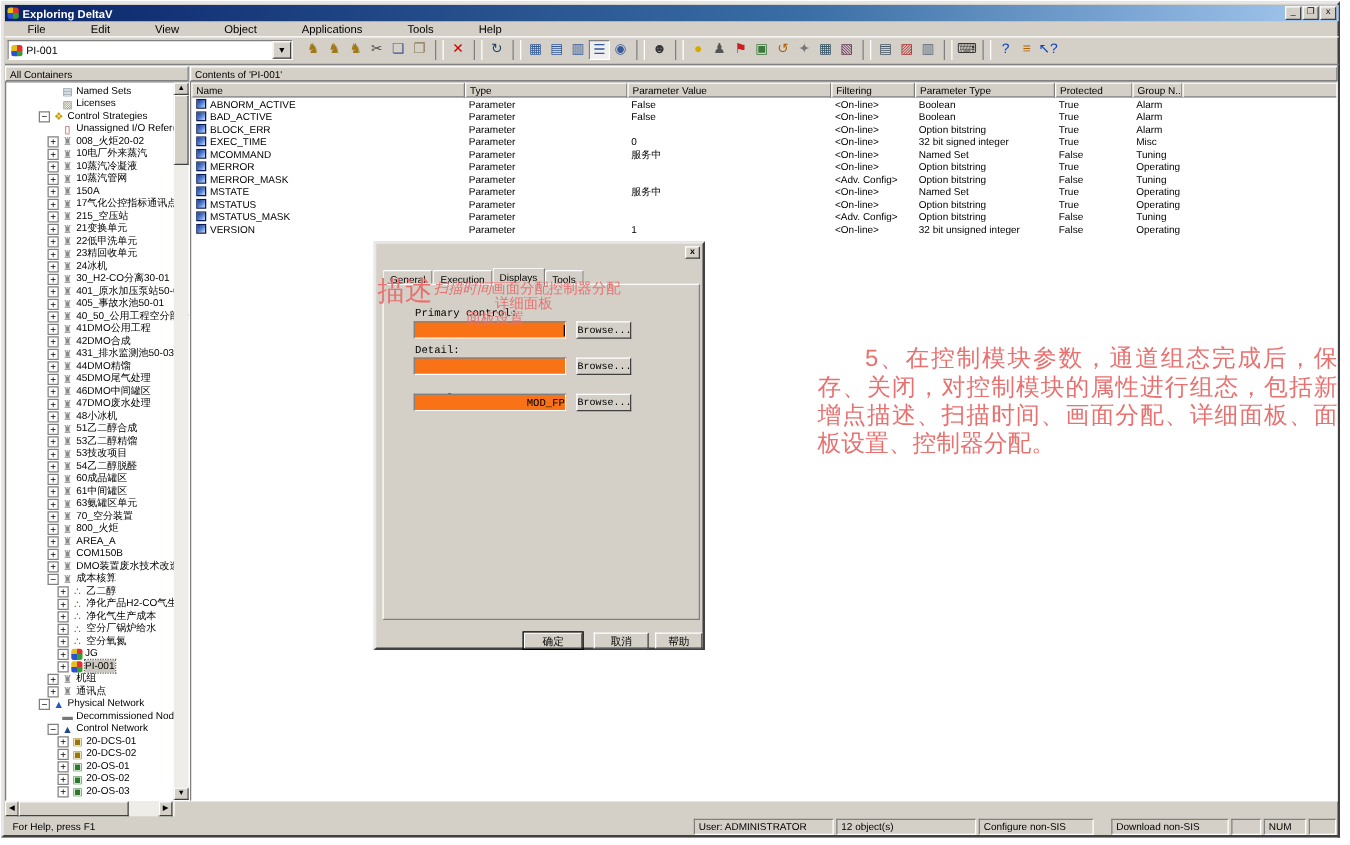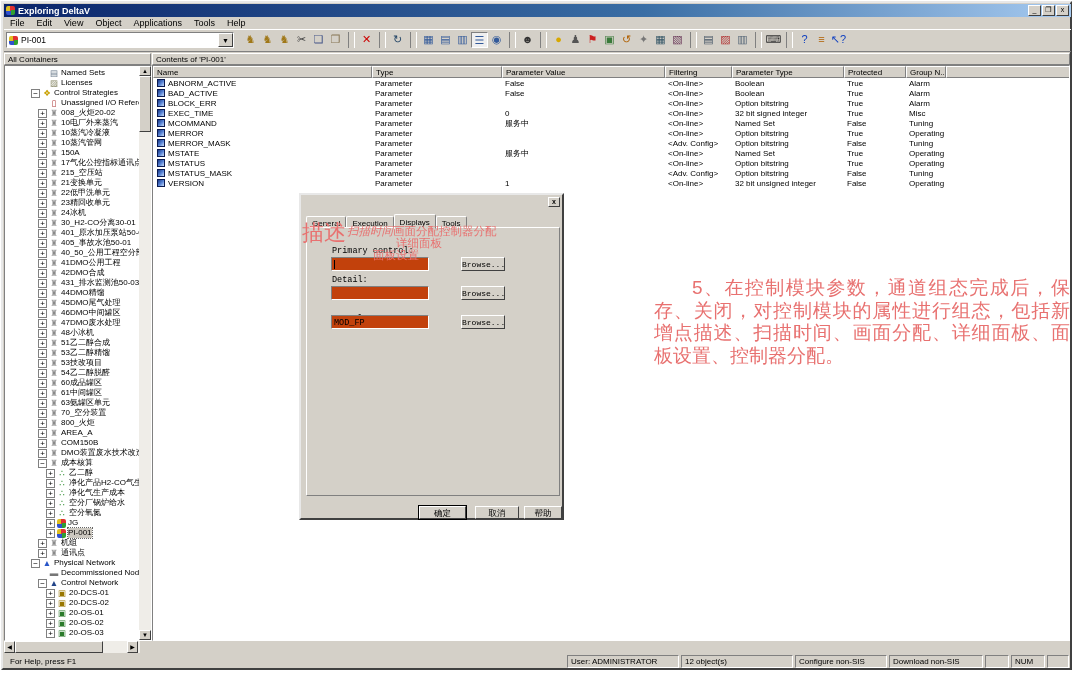--- a/index.html
+++ b/index.html
@@ -11,21 +11,21 @@
   .titlebar{position:absolute;left:1px;top:1px;width:1067px;height:13px;
     background:linear-gradient(90deg,#0a246a,#3a6ea5 60%,#a6caf0);display:flex;align-items:center;padding:0 2px;}
   .titlebar .ttl{color:#fff;font-size:9px;font-weight:bold;margin-left:3px;white-space:nowrap;}
   .tbtns{position:absolute;right:2px;top:1px;display:flex;gap:1px;}
   .tbtn{width:13px;height:11px;background:#d4d0c8;border:1px solid;border-color:#fff #404040 #404040 #fff;
     font-size:7px;line-height:8px;text-align:center;color:#000;}
   .app-icon{width:9px;height:9px;background:conic-gradient(#e03030 0 25%,#30a030 0 50%,#3050d0 0 75%,#e0c020 0);
     border-radius:2px;}
   
   .menubar{position:absolute;left:1px;top:14px;width:1067px;height:12px;display:flex;align-items:center;gap:0;}
-  .menu-item{font-size:9px;padding:0 6px;color:#000;}
+  .menu-item{font-size:9px;padding:0 18px;color:#000;}
   
   .toolbar{position:absolute;left:1px;top:26px;width:1067px;height:23px;display:flex;align-items:center;
     border-bottom:1px solid #808080;box-shadow:0 1px 0 #fff inset;}
   .combo{position:relative;width:228px;height:16px;margin-left:2px;background:#fff;
     border:1px solid;border-color:#808080 #fff #fff #808080;display:flex;align-items:center;padding-left:2px;}
   .combo .val{font-size:8.5px;margin-left:3px;}
   .combo .drop{position:absolute;right:0;top:0;width:15px;height:14px;background:#d4d0c8;
     border:1px solid;border-color:#fff #404040 #404040 #fff;font-size:7px;text-align:center;line-height:13px;}
   .ic-module{width:9px;height:9px;background:conic-gradient(#e03030 0 25%,#30a030 0 50%,#3050d0 0 75%,#e0c020 0);
     border-radius:2px;display:inline-block;flex:0 0 auto;}
@@ -78,23 +78,23 @@
   .dclose{position:absolute;right:2px;top:1.5px;width:12px;height:10px;background:#d4d0c8;
     border:1px solid;border-color:#fff #404040 #404040 #fff;font-size:7px;font-weight:bold;
     line-height:8px;text-align:center;color:#000;}
   .dtabs{position:absolute;left:5px;top:19px;display:flex;align-items:flex-end;}
   .dtab{height:13px;background:#d4d0c8;border:1px solid;border-color:#fff #808080 #d4d0c8 #fff;
     border-radius:2px 2px 0 0;font-size:8px;padding:2px 5px 0 5px;position:relative;}
   .dtab.active{height:15px;z-index:2;padding-top:3px;font-weight:normal;}
   .dpage{position:absolute;left:5px;top:32px;width:254px;height:269px;background:#d4d0c8;
     border:1px solid;border-color:#fff #808080 #808080 #fff;}
   .dlabel{position:absolute;font-size:8.5px;font-family:"Liberation Mono","DejaVu Sans Mono",monospace;color:#000;white-space:nowrap;}
-  .dinput{position:absolute;height:14px;width:98px;background:#c2410c;border:1px solid;
+  .dinput{position:absolute;height:14px;width:122px;background:#f97316;border:1px solid;
     border-color:#808080 #fff #fff #808080;font-size:8.5px;font-family:"Liberation Mono","DejaVu Sans Mono",monospace;
-    padding:2px 0 0 2px;}
+    padding:2px 0 0 2px;text-align:right;}
   .caret{display:inline-block;width:1px;height:9px;background:#000;vertical-align:-1px;}
   .dbrowse{position:absolute;width:44px;height:14px;background:#d4d0c8;border:1px solid;
     border-color:#fff #404040 #404040 #fff;font-size:8px;font-family:"Liberation Mono","DejaVu Sans Mono",monospace;
     text-align:center;padding-top:2px;}
   .dbtn{position:absolute;top:311px;height:13px;background:#d4d0c8;border:1px solid;
     border-color:#fff #404040 #404040 #fff;font-size:8.5px;text-align:center;padding-top:1px;}
   .dbtn.default{outline:1px solid #000;}
   
   .ann{position:absolute;color:#e87170;z-index:9;white-space:nowrap;}
   .ann-big{font-size:22px;line-height:22px;}
@@ -634,19 +634,19 @@
   <div class="ann ann-sm" style="left:436px;top:222px;">控制器分配</div>
   <div class="ann ann-sm" style="left:393px;top:234px;">详细面板</div>
   <div class="ann ann-sm" style="left:370px;top:246px;">面板设置</div>
   <div class="ann-para">5、在控制模块参数，通道组态完成后，保存、关闭，对控制模块的属性进行组态，包括新增点描述、扫描时间、画面分配、详细面板、面板设置、控制器分配。</div>
 
   <div class="statusbar">
     <div class="spane flat" style="flex:1;">For Help, press F1</div>
     <div class="spane" style="width:112px;">User: ADMINISTRATOR</div>
     <div class="spane" style="width:112px;">12 object(s)</div>
     <div class="spane" style="width:92px;">Configure non-SIS</div>
-    <div class="spane" style="width:94px;">Download non-SIS</div>
+    <div class="spane" style="width:94px;margin-left:12px;">Download non-SIS</div>
     <div class="spane" style="width:24px;"></div>
     <div class="spane" style="width:34px;">NUM</div>
     <div class="spane" style="width:22px;"></div>
   </div>
 
 </div>
 
 </body></html>

